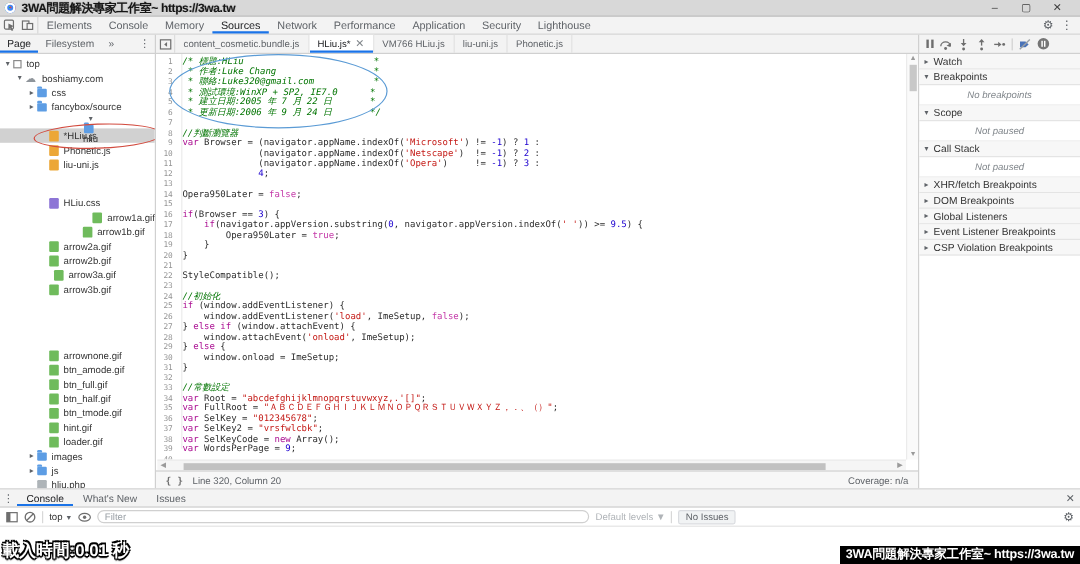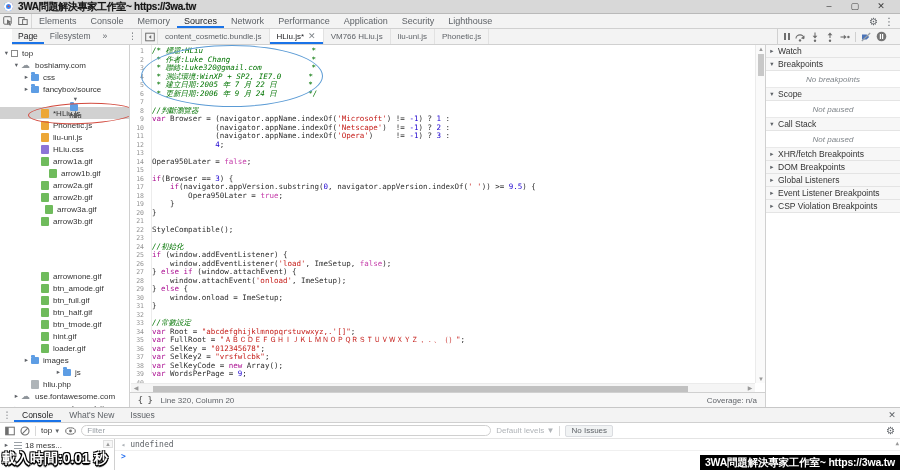--- a/index.html
+++ b/index.html
@@ -24,21 +24,21 @@
     border-bottom:1px solid #d0d0d0;display:flex;align-items:stretch;}
   .pb-icons{display:flex;align-items:center;padding:0 3px;border-right:1px solid #d7d7d7;gap:5px;}
   .pb-icons svg{display:block;}
   #panel-tabs{display:flex;align-items:stretch;}
   .ptab{padding:0 7px;font-size:9px;line-height:14px;color:#5f6368;white-space:nowrap;cursor:default;}
   .ptab.on{color:#202124;box-shadow:inset 0 -2px 0 #1a73e8;}
   .pb-right{margin-left:auto;display:flex;align-items:center;gap:6px;padding-right:6px;
     color:#5f6368;font-size:10px;}
 
   
-  .row2{position:absolute;left:12px;top:29px;width:743px;height:16px;text-align:right;}
+  .row2{position:absolute;left:0;top:29px;width:743px;height:16px;text-align:right;}
   .nav-header{position:absolute;left:0;top:0;width:130px;height:16px;background:#f3f3f3;
     border-bottom:1px solid #d0d0d0;border-right:1px solid #d0d0d0;display:flex;align-items:stretch;}
   #nav-tabs{display:flex;align-items:stretch;}
   .ntab{padding:0 6px;font-size:8.5px;line-height:15px;color:#5f6368;white-space:nowrap;}
   .ntab.on{color:#202124;box-shadow:inset 0 -2px 0 #1a73e8;}
   .nav-kebab{margin-left:auto;color:#5f6368;font-size:9px;line-height:15px;padding-right:4px;}
   .filetabbar{position:absolute;left:130px;top:0;width:635px;height:16px;background:#f3f3f3;
     border-bottom:1px solid #d0d0d0;display:flex;align-items:stretch;}
   .ft-icon{width:16px;display:flex;align-items:center;justify-content:center;border-right:1px solid #ddd;}
   #file-tabs{display:flex;align-items:stretch;}
@@ -301,31 +301,31 @@
         <div class="trow" style="padding-left: 32px;">
           <span class="exp"></span>
           <span class="ti js"></span>
           <span class="tl">Phonetic.js</span>
         </div>
         <div class="trow" style="padding-left: 32px;">
           <span class="exp"></span>
           <span class="ti js"></span>
           <span class="tl">liu-uni.js</span>
         </div>
-        <div class="trow" style="padding-left: 32px;">
+        <div class="trow" style="padding-left: 32px; margin-top: 20px;">
           <span class="exp"></span>
           <span class="ti css"></span>
           <span class="tl">HLiu.css</span>
         </div>
-        <div class="trow" style="padding-left: 32px;">
+        <div class="trow" style="padding-left: 32px; justify-content: flex-end;">
           <span class="exp"></span>
           <span class="ti img"></span>
           <span class="tl">arrow1a.gif</span>
         </div>
-        <div class="trow" style="padding-left: 40px;">
+        <div class="trow" style="padding-left: 16px; margin-left: 44px;">
           <span class="exp"></span>
           <span class="ti img"></span>
           <span class="tl">arrow1b.gif</span>
         </div>
         <div class="trow" style="padding-left: 32px;">
           <span class="exp"></span>
           <span class="ti img"></span>
           <span class="tl">arrow2a.gif</span>
         </div>
         <div class="trow" style="padding-left: 32px;">
@@ -376,21 +376,21 @@
         <div class="trow" style="padding-left: 32px;">
           <span class="exp"></span>
           <span class="ti img"></span>
           <span class="tl">loader.gif</span>
         </div>
         <div class="trow" style="padding-left: 22px;">
           <span class="exp">▸</span>
           <span class="ti folder"></span>
           <span class="tl">images</span>
         </div>
-        <div class="trow" style="padding-left: 22px; margin-left: 32px;">
+        <div class="trow" style="padding-left: 22px;">
           <span class="exp">▸</span>
           <span class="ti folder"></span>
           <span class="tl">js</span>
         </div>
         <div class="trow" style="padding-left: 22px;">
           <span class="exp"></span>
           <span class="ti file"></span>
           <span class="tl">hliu.php</span>
         </div>
         <div class="trow" style="padding-left: 12px;">
@@ -660,36 +660,17 @@
       <svg width="11" height="8" viewBox="0 0 11 8">
         <ellipse cx="5.5" cy="4" rx="4.8" ry="3.2" fill="none" stroke="#6e6e6e" stroke-width="1"></ellipse>
         <circle cx="5.5" cy="4" r="1.4" fill="#6e6e6e"></circle>
       </svg>
       <input class="cfilter" placeholder="Filter" style="">
       <span class="clevels"><span>Default levels</span> ▼</span>
       <span class="sep"></span>
       <span class="cnoissues">No Issues</span>
       <span class="cgear">⚙</span>
     </div>
-    <div class="ccontent">
-      <div class="csidebar">
-        <span class="exp">▸</span>
-        <span class="listic"></span>
-        <span>18 mess...</span>
-        <span class="csb-arrow">▲</span>
-      </div>
-      <div class="coutput">
-        <div class="crow1">
-          <span class="ret">◂</span>
-          <span>undefined</span>
-        </div>
-        <div class="crow2">&gt;</div>
-        <div class="cvscroll">
-          <span class="up">▲</span>
-          <span class="dn">▼</span>
-        </div>
-      </div>
-    </div>
   </div>
 
   <div class="wm-left">載入時間:0.01 秒</div>
   <div class="wm-right">3WA問題解決專家工作室~ https://3wa.tw</div>
 </div>
 
 </body></html>

